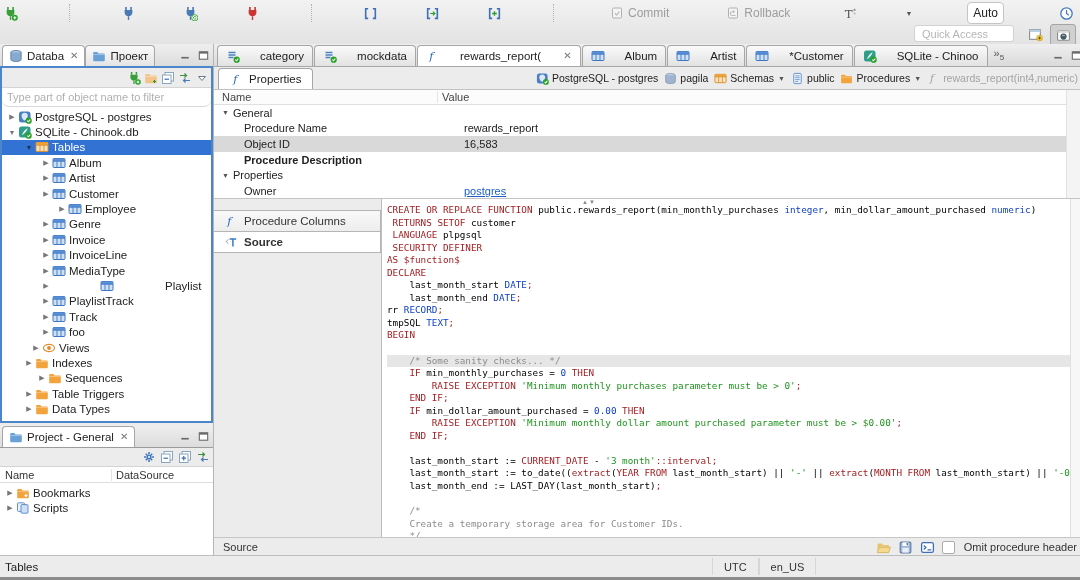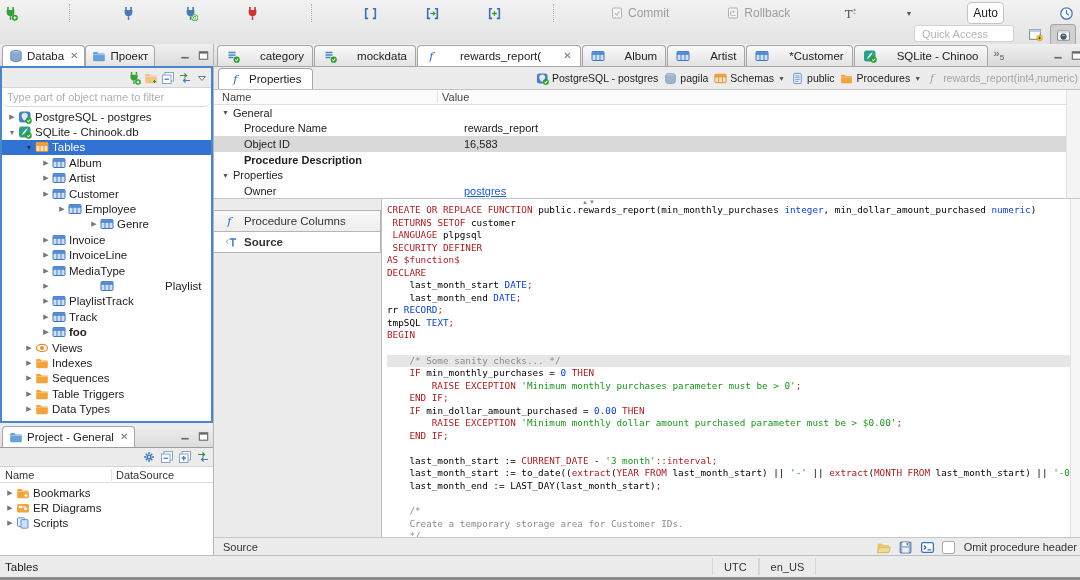--- a/index.html
+++ b/index.html
@@ -422,21 +422,21 @@
               <span class="expander">▶</span>
               <span class="ic">
                 <svg viewBox="0 0 14 14">
                   <rect x="1" y="2.5" width="12" height="9" rx="1" fill="#cfe0f5" stroke="#3d77c2" stroke-width="1"></rect>
                   <rect x="1" y="2.5" width="12" height="2.7" fill="#5b8fd6"></rect>
                   <path d="M1 5.2h12M5 5.2v6.3M9 5.2v6.3" stroke="#3d77c2" stroke-width="0.9" fill="none"></path>
                 </svg>
               </span>
               <span>Employee</span>
             </div>
-            <div class="trow" style="padding-left: 38px; margin-left: 48px;">
+            <div class="trow" style="padding-left: 38px;">
               <span class="expander">▶</span>
               <span class="ic">
                 <svg viewBox="0 0 14 14">
                   <rect x="1" y="2.5" width="12" height="9" rx="1" fill="#cfe0f5" stroke="#3d77c2" stroke-width="1"></rect>
                   <rect x="1" y="2.5" width="12" height="2.7" fill="#5b8fd6"></rect>
                   <path d="M1 5.2h12M5 5.2v6.3M9 5.2v6.3" stroke="#3d77c2" stroke-width="0.9" fill="none"></path>
                 </svg>
               </span>
               <span>Genre</span>
             </div>
@@ -499,52 +499,52 @@
               <span class="expander">▶</span>
               <span class="ic">
                 <svg viewBox="0 0 14 14">
                   <rect x="1" y="2.5" width="12" height="9" rx="1" fill="#cfe0f5" stroke="#3d77c2" stroke-width="1"></rect>
                   <rect x="1" y="2.5" width="12" height="2.7" fill="#5b8fd6"></rect>
                   <path d="M1 5.2h12M5 5.2v6.3M9 5.2v6.3" stroke="#3d77c2" stroke-width="0.9" fill="none"></path>
                 </svg>
               </span>
               <span>Track</span>
             </div>
-            <div class="trow" style="padding-left: 38px; font-weight: bold;">
+            <div class="trow" style="padding-left: 38px;">
               <span class="expander">▶</span>
               <span class="ic">
                 <svg viewBox="0 0 14 14">
                   <rect x="1" y="2.5" width="12" height="9" rx="1" fill="#cfe0f5" stroke="#3d77c2" stroke-width="1"></rect>
                   <rect x="1" y="2.5" width="12" height="2.7" fill="#5b8fd6"></rect>
                   <path d="M1 5.2h12M5 5.2v6.3M9 5.2v6.3" stroke="#3d77c2" stroke-width="0.9" fill="none"></path>
                 </svg>
               </span>
               <span>foo</span>
             </div>
-            <div class="trow" style="padding-left: 21px;">
+            <div class="trow" style="padding-left: 28px;">
               <span class="expander">▶</span>
               <span class="ic">
                 <svg viewBox="0 0 14 14">
                   <ellipse cx="7" cy="7" rx="5.5" ry="3.6" fill="#fff" stroke="#e08a28" stroke-width="1.1"></ellipse>
                   <circle cx="7" cy="7" r="1.9" fill="#e08a28"></circle>
                 </svg>
               </span>
               <span>Views</span>
             </div>
             <div class="trow" style="padding-left: 21px;">
               <span class="expander">▶</span>
               <span class="ic">
                 <svg viewBox="0 0 14 14">
                   <path d="M1.2 3.8c0-.5.4-.9.9-.9h3.2l1.2 1.5h5.4c.5 0 .9.4.9.9v6c0 .5-.4.9-.9.9H2.1c-.5 0-.9-.4-.9-.9z" fill="#f2a33c"></path>
                   <path d="M1.2 5.6h11.6" stroke="rgba(255,255,255,0.45)" stroke-width="0.8"></path>
                 </svg>
               </span>
               <span>Indexes</span>
             </div>
-            <div class="trow" style="padding-left: 21px;">
+            <div class="trow" style="padding-left: 27px; margin-left: 7px;">
               <span class="expander">▶</span>
               <span class="ic">
                 <svg viewBox="0 0 14 14">
                   <path d="M1.2 3.8c0-.5.4-.9.9-.9h3.2l1.2 1.5h5.4c.5 0 .9.4.9.9v6c0 .5-.4.9-.9.9H2.1c-.5 0-.9-.4-.9-.9z" fill="#f2a33c"></path>
                   <path d="M1.2 5.6h11.6" stroke="rgba(255,255,255,0.45)" stroke-width="0.8"></path>
                 </svg>
               </span>
               <span>Sequences</span>
             </div>
             <div class="trow" style="padding-left: 21px;">
@@ -638,32 +638,20 @@
                     <path d="M1.2 5.6h11.6" stroke="rgba(255,255,255,0.45)" stroke-width="0.8"></path>
                     <path d="M10 7.6l.6 1.2 1.3.2-.9.9.2 1.3-1.2-.6-1.2.6.2-1.3-.9-.9 1.3-.2z" fill="#fff"></path>
                   </svg>
                 </span>
                 <span>Bookmarks</span>
               </div>
               <div class="trow" style="padding-left: 4px;">
                 <span class="expander">▶</span>
                 <span class="ic">
                   <svg viewBox="0 0 14 14">
-                    <rect x="1" y="3" width="12" height="8.5" rx="1.5" fill="#f2a33c"></rect>
-                    <rect x="2.8" y="4.8" width="3.2" height="2.2" fill="#fff"></rect>
-                    <rect x="8" y="6.8" width="3.2" height="2.2" fill="#fff"></rect>
-                    <path d="M6 5.9h3.6v2" stroke="#fff" stroke-width="0.8" fill="none"></path>
-                  </svg>
-                </span>
-                <span>ER Diagrams</span>
-              </div>
-              <div class="trow" style="padding-left: 4px;">
-                <span class="expander">▶</span>
-                <span class="ic">
-                  <svg viewBox="0 0 14 14">
                     <rect x="1.5" y="1.8" width="7" height="8.6" rx="1" fill="#e9f1fb" stroke="#5585c8" stroke-width="0.9"></rect>
                     <rect x="5" y="3.6" width="7" height="8.6" rx="1" fill="#cfe0f5" stroke="#5585c8" stroke-width="0.9"></rect>
                   </svg>
                 </span>
                 <span>Scripts</span>
               </div>
             </div>
         </div>
       </div>
     </div>

